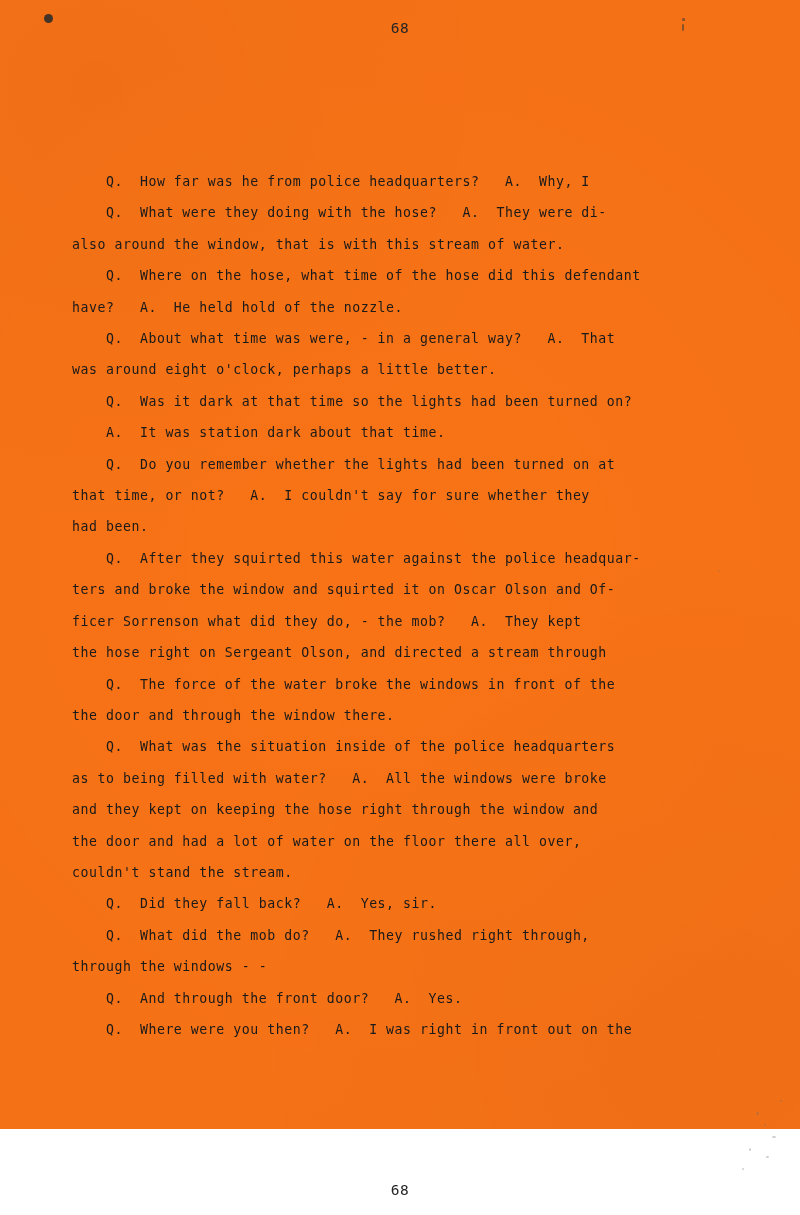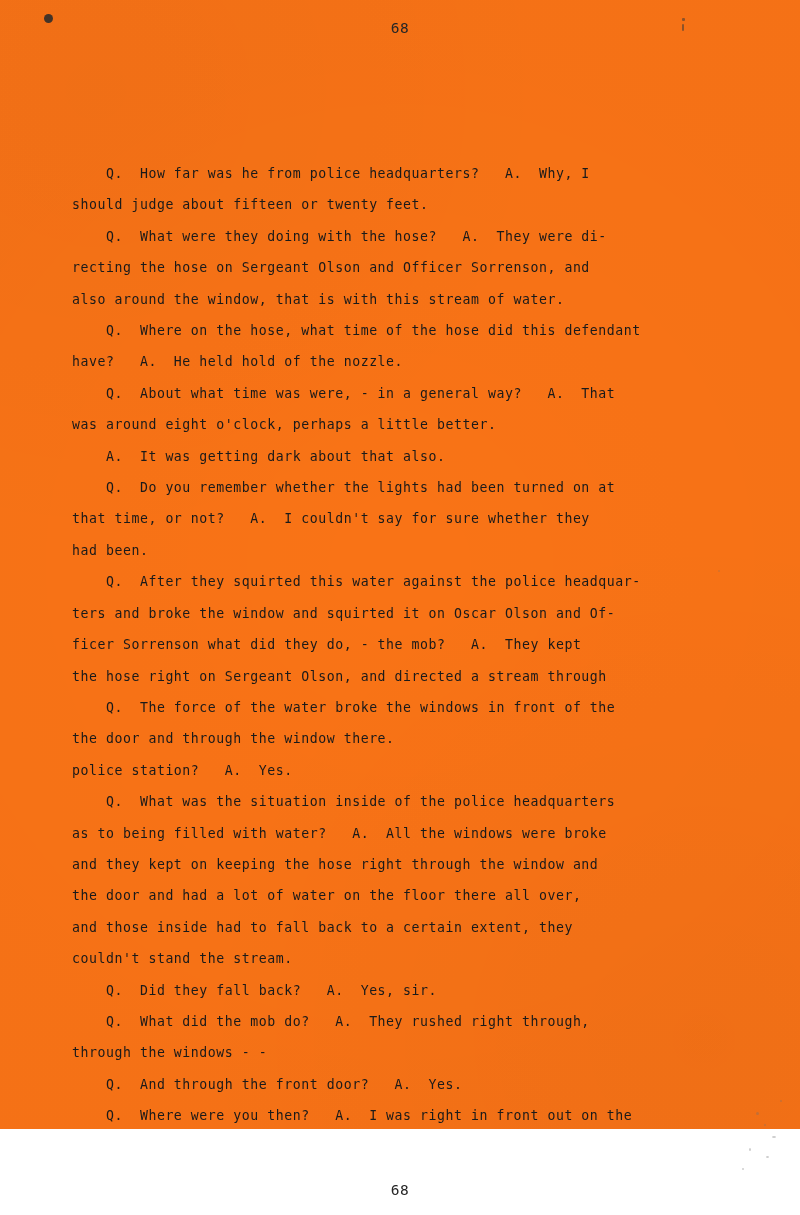--- a/index.html
+++ b/index.html
@@ -74,21 +74,21 @@
     width: 800px;
     text-align: center;
     font-size: 14.5px;
     letter-spacing: 0.5px;
     color: #262626;
   }
 
   .body-text {
     position: absolute;
     left: 72px;
-    top: 158px;
+    top: 166px;
     width: 718px;
   }
   .line {
     display: block;
     white-space: pre;
     font-size: 13.2px;
     line-height: 31.4px;
     letter-spacing: 0.55px;
   }
 
@@ -119,44 +119,41 @@
 
   <div class="tick-mark">
     <span class="tick-a"></span>
     <span class="tick-b"></span>
   </div>
 
   <div class="page-number-top">68</div>
 
   <div class="body-text">
     <span class="line">    Q.  How far was he from police headquarters?   A.  Why, I</span>
-    <span class="line">should judge about fifteen or twenty feet.</span>
     <span class="line">    Q.  What were they doing with the hose?   A.  They were di-</span>
-    <span class="line">recting the hose on Sergeant Olson and Officer Sorrenson, and</span>
     <span class="line">also around the window, that is with this stream of water.</span>
     <span class="line">    Q.  Where on the hose, what time of the hose did this defendant</span>
     <span class="line">have?   A.  He held hold of the nozzle.</span>
     <span class="line">    Q.  About what time was were, - in a general way?   A.  That</span>
     <span class="line">was around eight o'clock, perhaps a little better.</span>
-    <span class="line">    A.  It was getting dark about that also.</span>
+    <span class="line">    Q.  Was it dark at that time so the lights had been turned on?</span>
+    <span class="line">    A.  It was station dark about that time.</span>
     <span class="line">    Q.  Do you remember whether the lights had been turned on at</span>
     <span class="line">that time, or not?   A.  I couldn't say for sure whether they</span>
     <span class="line">had been.</span>
     <span class="line">    Q.  After they squirted this water against the police headquar-</span>
     <span class="line">ters and broke the window and squirted it on Oscar Olson and Of-</span>
     <span class="line">ficer Sorrenson what did they do, - the mob?   A.  They kept</span>
     <span class="line">the hose right on Sergeant Olson, and directed a stream through</span>
     <span class="line">    Q.  The force of the water broke the windows in front of the</span>
     <span class="line">the door and through the window there.</span>
-    <span class="line">police station?   A.  Yes.</span>
     <span class="line">    Q.  What was the situation inside of the police headquarters</span>
     <span class="line">as to being filled with water?   A.  All the windows were broke</span>
     <span class="line">and they kept on keeping the hose right through the window and</span>
     <span class="line">the door and had a lot of water on the floor there all over,</span>
-    <span class="line">and those inside had to fall back to a certain extent, they</span>
     <span class="line">couldn't stand the stream.</span>
     <span class="line">    Q.  Did they fall back?   A.  Yes, sir.</span>
     <span class="line">    Q.  What did the mob do?   A.  They rushed right through,</span>
     <span class="line">through the windows - -</span>
     <span class="line">    Q.  And through the front door?   A.  Yes.</span>
     <span class="line">    Q.  Where were you then?   A.  I was right in front out on the</span>
   </div>
 
   <div class="page-number-bottom">68</div>
 

